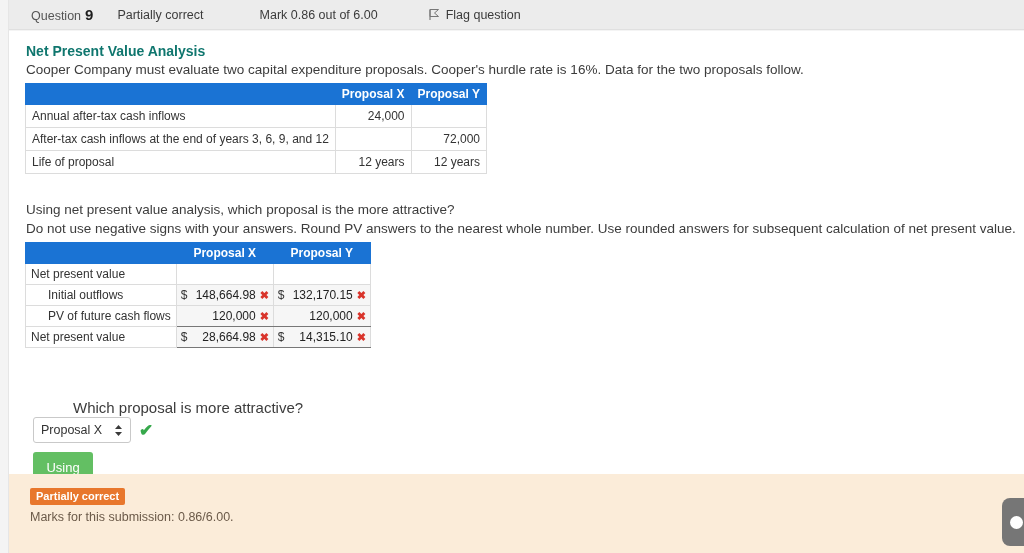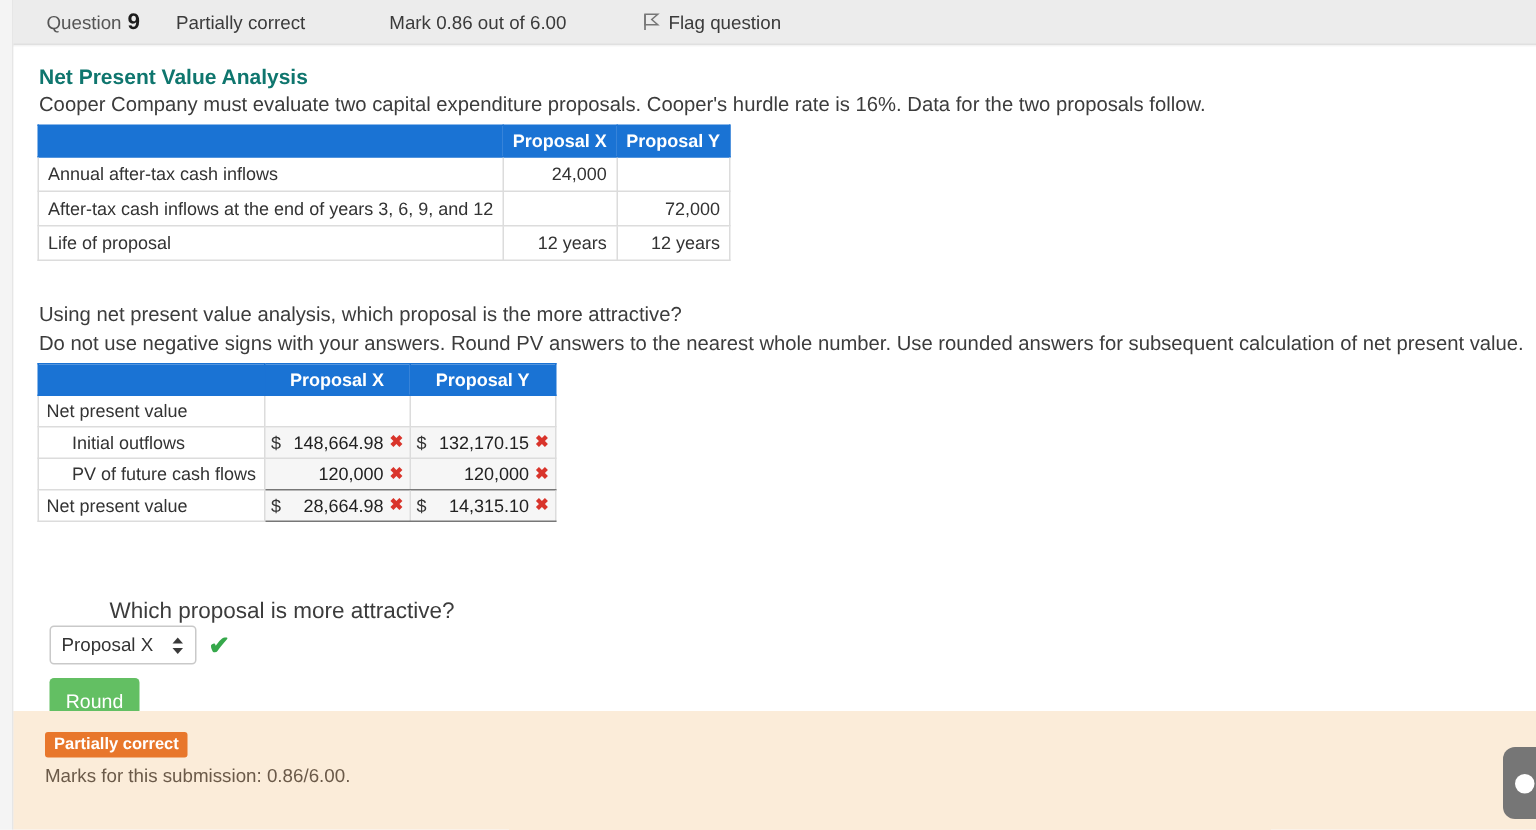--- a/index.html
+++ b/index.html
@@ -421,21 +421,21 @@
         <span class="sel-arrows">
           <svg width="9" height="13" viewBox="0 0 9 13">
             <path d="M4.5 1 L8 5 L1 5 Z" fill="#3a3a3a"></path>
             <path d="M4.5 12 L8 8 L1 8 Z" fill="#3a3a3a"></path>
           </svg>
         </span>
       </div>
       <span class="tick">✔</span>
     </div>
 
-    <button class="check-btn">Round</button>
+    <button class="check-btn">Using</button>
 
   </div>
 
   <div class="feedback">
     <div class="badge">Partially correct</div>
     <div class="marks-line">Marks for this submission: 0.86/6.00.</div>
   </div>
 
   <div class="side-tab">
     <span class="dot"></span>

